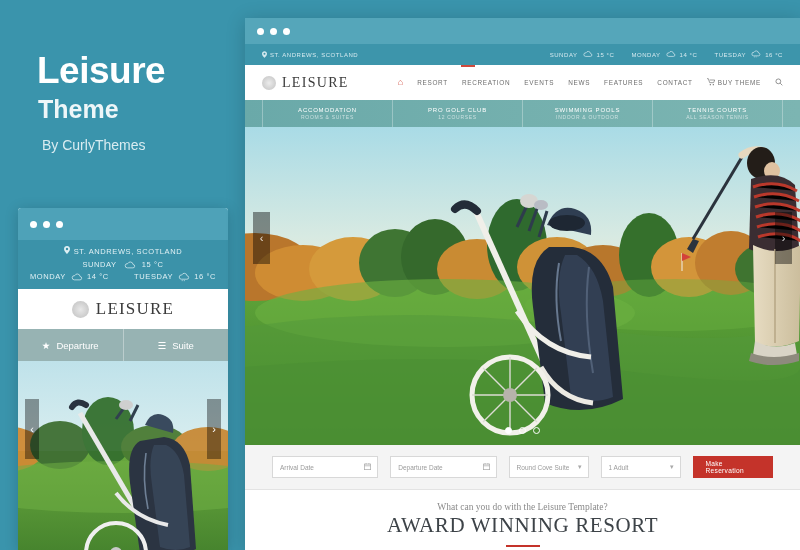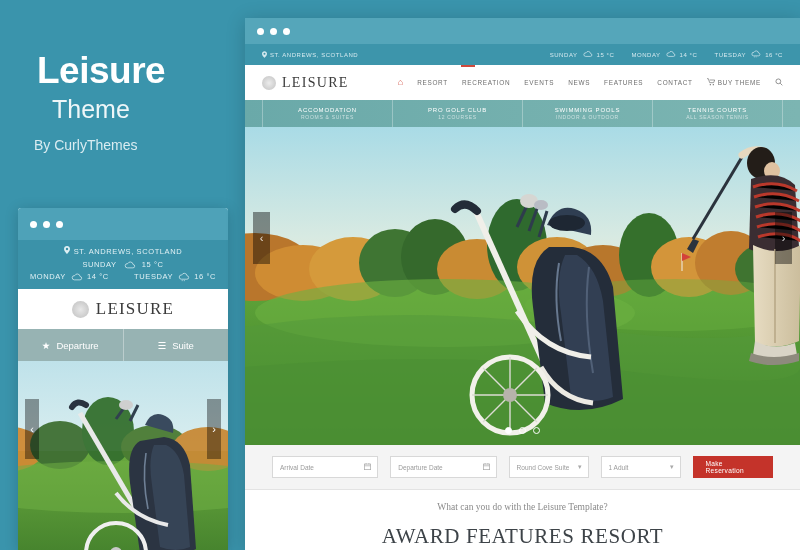--- a/index.html
+++ b/index.html
@@ -11,25 +11,25 @@
   #stage { position: relative; width: 800px; height: 550px; overflow: hidden; background: #3a94ac; }
 
   
   .promo { position: absolute; left: 0; top: 0; width: 245px; height: 550px; }
   .promo-title {
     position: absolute; left: 37px; top: 52px;
     font-size: 37px; font-weight: bold; color: #ffffff; letter-spacing: -0.5px;
     line-height: 1;
   }
   .promo-sub {
-    position: absolute; left: 52px; top: 97px;
-    font-size: 25px; font-weight: 400; color: #eef6f8; line-height: 1;
+    position: absolute; left: 38px; top: 97px;
+    font-size: 25px; font-weight: 700; color: #eef6f8; line-height: 1;
   }
   .promo-by {
-    position: absolute; left: 34px; top: 138px;
+    position: absolute; left: 42px; top: 138px;
     font-size: 14px; color: #d9ecf1; line-height: 1;
   }
 
   
   .device {
     position: absolute; left: 18px; top: 208px; width: 210px; height: 342px;
     background: #ffffff; border-radius: 3px 3px 0 0;
     box-shadow: 0 2px 14px rgba(0,0,0,.18); overflow: hidden;
   }
   .device-bar { height: 32px; background: #4ea2b8; display: flex; align-items: center; padding-left: 12px; gap: 6px; }
@@ -135,21 +135,21 @@
   .bk-field.sel { width: 84px; }
   .bk-ico { position: absolute; right: 6px; top: 50%; transform: translateY(-50%); color: #a9a9a9; font-size: 7px; }
   .bk-btn {
     height: 22px; background: #c4332a; color: #ffffff; font-size: 6.6px;
     display: flex; align-items: center; justify-content: center; padding: 0 13px;
     letter-spacing: .3px;
   }
 
   
   .below { background: #ffffff; padding-top: 12px; text-align: center; }
-  .below-kicker { font-family: "Liberation Serif", serif; font-size: 9.5px; color: #8a8a8a; margin-bottom: 12px; }
+  .below-kicker { font-family: "Liberation Serif", serif; font-size: 9.5px; color: #8a8a8a; margin-bottom: 1px; }
   .below-title { font-family: "Liberation Serif", serif; font-size: 21px; color: #3d4348; letter-spacing: .6px; }
   .below-rule { width: 34px; height: 2px; background: #c4332a; margin: 7px auto 0; }
 </style>
 </head>
 <body>
 
 <div id="stage">
 
   <div class="promo">
     <div class="promo-title">Leisure</div>
@@ -507,18 +507,18 @@
       </div>
       <div class="bk-field sel">
         <span>1 Adult</span>
         <span class="bk-ico">▾</span>
       </div>
       <div class="bk-btn">Make Reservation</div>
     </div>
 
     <div class="below">
       <div class="below-kicker">What can you do with the Leisure Template?</div>
-      <div class="below-title">AWARD FEATURES RESORT</div>
+      <div class="below-title">AWARD WINNING RESORT</div>
       <div class="below-rule"></div>
     </div>
 
   </div>
 </div>
 
 </body></html>

